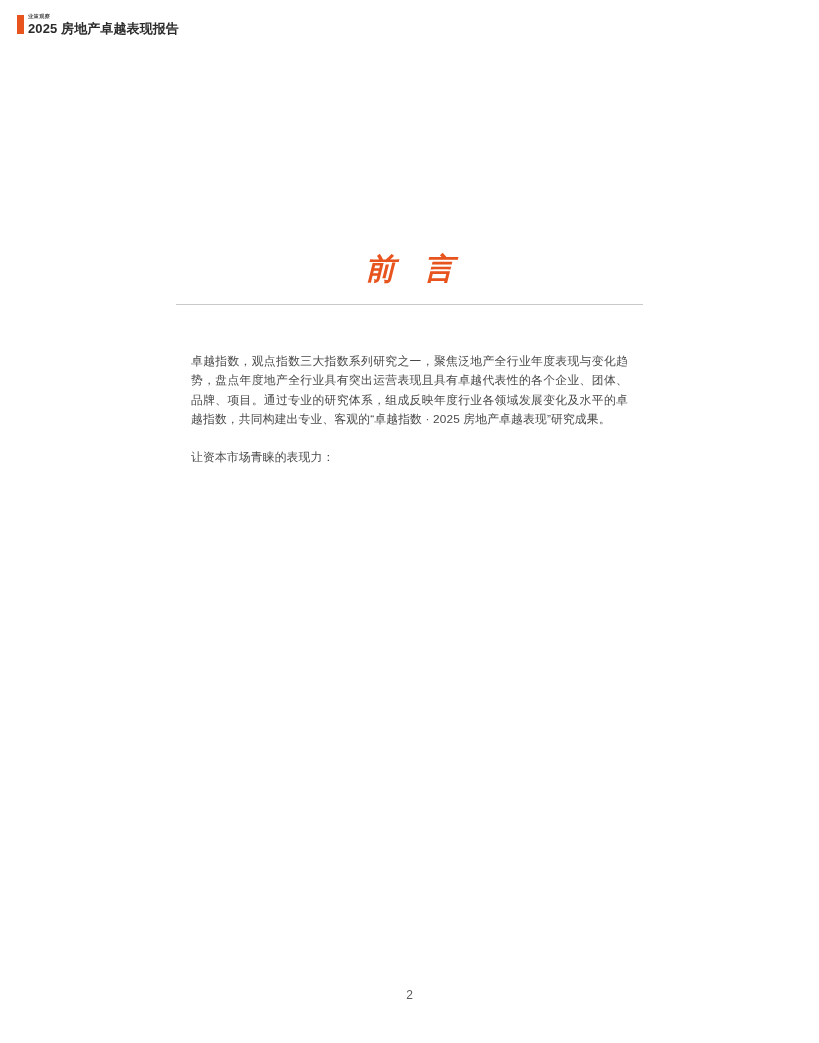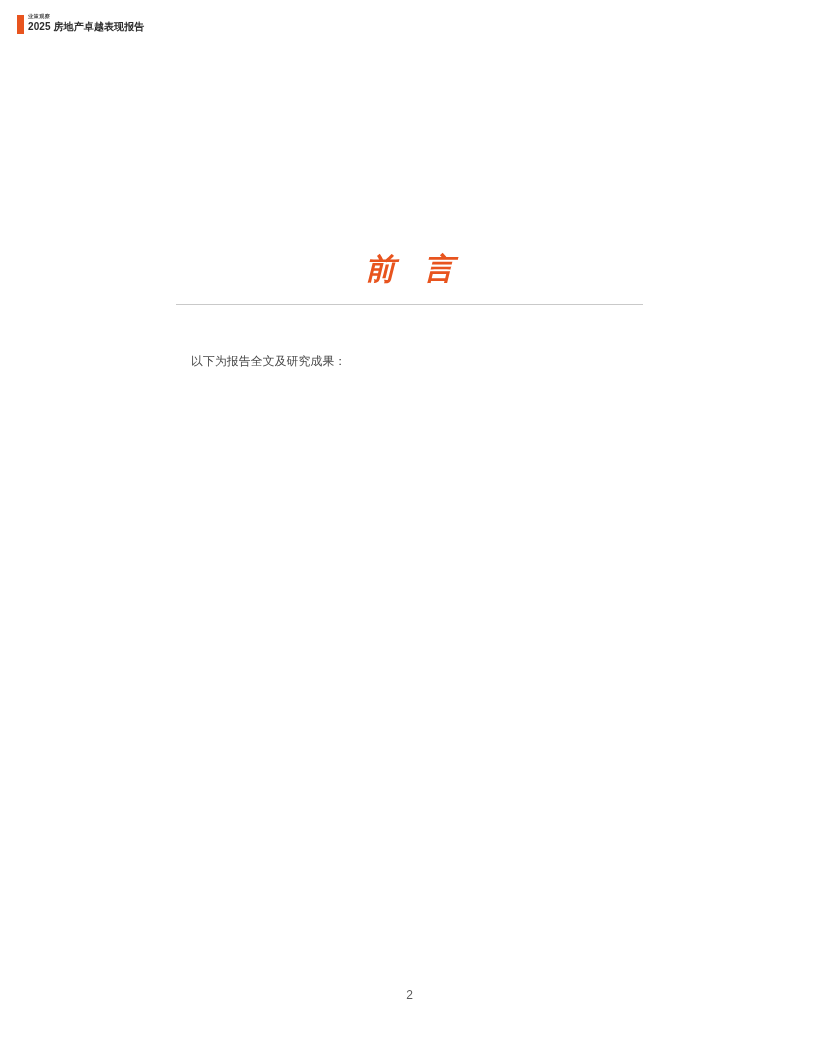--- a/index.html
+++ b/index.html
@@ -38,21 +38,21 @@
     line-height: 1;
   }
   .logo-kicker {
     font-size: 5.2px;
     color: #4a4a4a;
     letter-spacing: 0.4px;
     font-weight: bold;
     margin-bottom: 2.5px;
   }
   .logo-title {
-    font-size: 10px;
+    font-size: 13px;
     color: #2b2b2b;
     font-weight: bold;
     letter-spacing: 0.1px;
     white-space: nowrap;
   }
 
   
   .doc-title {
     position: absolute;
     top: 249px;
@@ -118,16 +118,17 @@
   <div class="logo-text">
     <div class="logo-kicker">业策观察</div>
     <div class="logo-title">2025 房地产卓越表现报告</div>
   </div>
 </div>
 
 <div class="doc-title">前 言</div>
 <div class="title-rule"></div>
 
 <div class="body-block">
-  <p class="para para-last">以下为报告全文及研究成果：</p>
+  <p class="para">卓越指数，观点指数三大指数系列研究之一，聚焦泛地产全行业年度表现与变化趋势，盘点年度地产全行业具有突出运营表现且具有卓越代表性的各个企业、团体、品牌、项目。通过专业的研究体系，组成反映年度行业各领域发展变化及水平的卓越指数，共同构建出专业、客观的“卓越指数 · 2025 房地产卓越表现”研究成果。</p>
+  <p class="para para-last">让资本市场青睐的表现力：</p>
 </div>
 
 <div class="page-number">2</div>
 
 </body></html>

